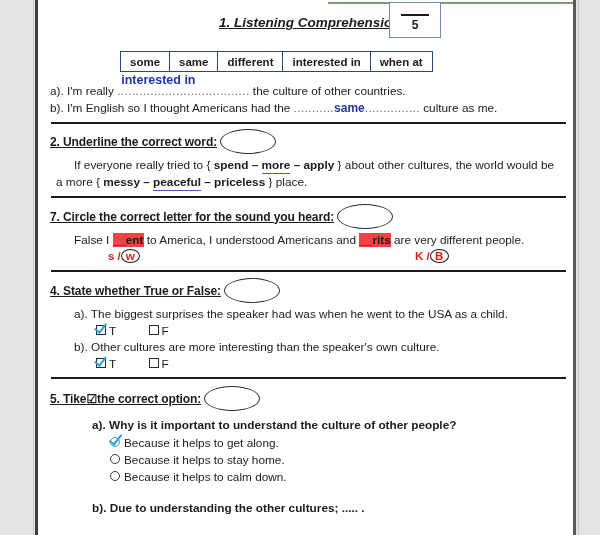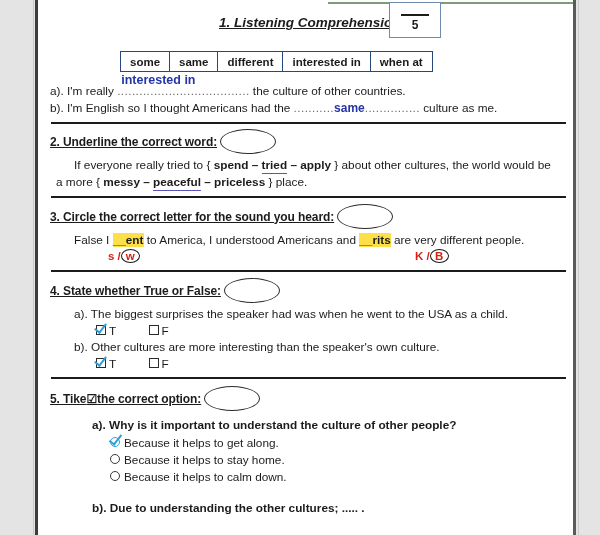--- a/index.html
+++ b/index.html
@@ -178,21 +178,21 @@
   
   .ul-pick {
     font-weight: bold;
     border-bottom: 1.6px solid #5b54b8;
     padding-bottom: 1px;
   }
   .bold { font-weight: bold; }
 
   
   .hl {
-    background: #fde047;
+    background: #ef4444;
     font-weight: bold;
   }
   .red-letters {
     color: #d81f12;
     font-weight: bold;
     font-size: 11.5px;
   }
   .circled {
     display: inline-block;
     border: 1.3px solid #1b1b1b;
@@ -333,33 +333,33 @@
         <div class="divider"></div>
       </div>
 
       <div style="padding:5px 0 0 6px;">
         <div class="q-head">
           <span class="q-head-text">2. Underline the correct word:</span>
           <span class="mark-oval"></span>
         </div>
 
         <div class="body-line indent" style="margin-top:3px;">
-          <span>If everyone really tried to { </span><span class="bold">spend</span><span class="bold"> – </span><span class="ul-pick">tried</span><span class="bold"> – </span><span class="bold">apply</span><span> } about other cultures, the world would be</span>
+          <span>If everyone really tried to { </span><span class="bold">spend</span><span class="bold"> – </span><span class="ul-pick">more</span><span class="bold"> – </span><span class="bold">apply</span><span> } about other cultures, the world would be</span>
         </div>
 
         <div class="body-line" style="padding-left:6px;">
           <span>a more { </span><span class="bold">messy</span><span class="bold"> – </span><span class="ul-pick">peaceful</span><span class="bold"> – </span><span class="bold">priceless</span><span> } place.</span>
         </div>
 
         <div class="divider"></div>
       </div>
 
       <div style="padding:6px 0 0 6px;">
         <div class="q-head">
-          <span class="q-head-text">3. Circle the correct letter for the sound you heard:</span>
+          <span class="q-head-text">7. Circle the correct letter for the sound you heard:</span>
           <span class="mark-oval"></span>
         </div>
 
         <div class="body-line indent" style="margin-top:3px;">
           <span>False I </span><span class="hl">__ent</span><span> to America, I understood Americans and </span><span class="hl">__rits</span><span> are very different people.</span>
         </div>
 
         <div class="choice-row">
           <span class="choice-abs red-letters" style="left:58px;">
             <span>s</span>

